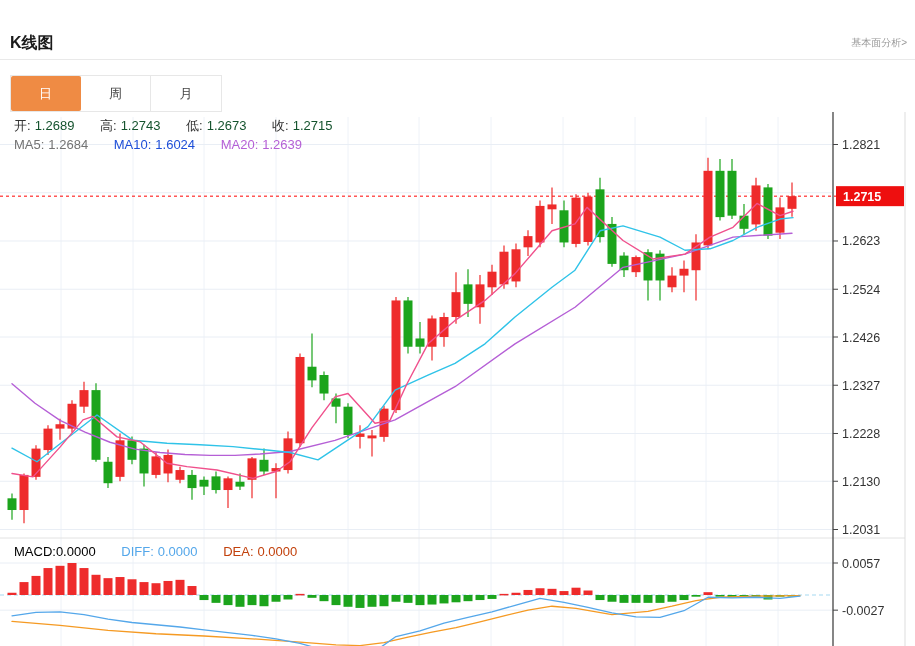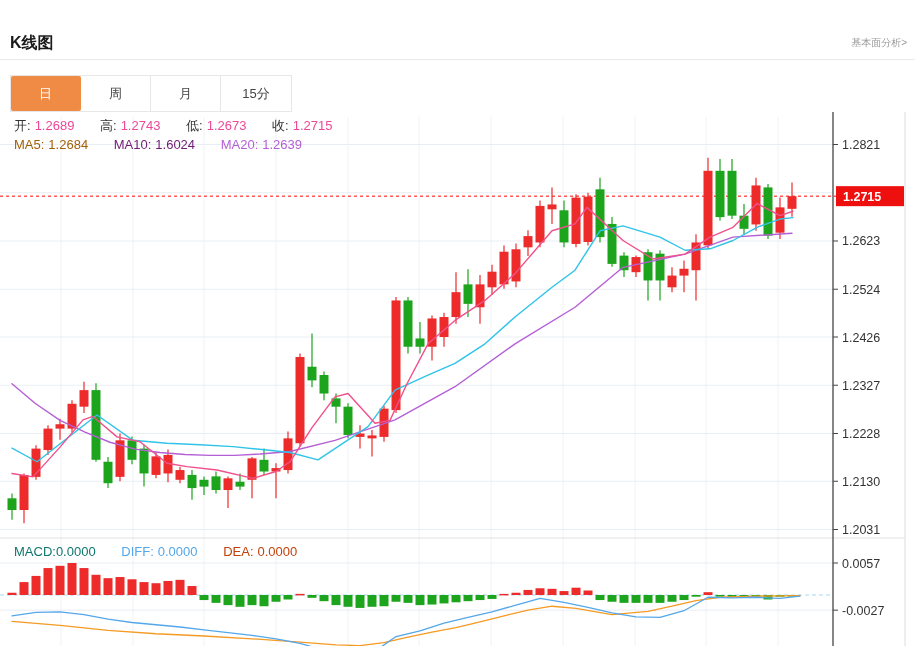--- a/index.html
+++ b/index.html
@@ -10,38 +10,37 @@
   .divider{position:absolute;left:0;top:32px;width:915px;height:1px;background:#e9e9e9;}
   .tabs{position:absolute;left:10px;top:48px;height:35px;display:flex;border:1px solid #e7e7e7;background:#fff;z-index:3;}
   .tab{width:70px;height:35px;line-height:35px;text-align:center;font-size:13px;color:#444;
        border-right:1px solid #e7e7e7;cursor:pointer;box-sizing:border-box;background:#fff;}
   .tab:last-child{border-right:none;}
   .tab.active{background:#ef8b44;color:#fff;border-radius:2px;border-right-color:#ef8b44;}
   .legend{position:absolute;left:14px;font-size:13px;z-index:2;white-space:nowrap;}
   .legend span{margin-right:4px;}
   .lg-gap{display:inline-block;width:14px;}
   .lbl{color:#333;}
-  .val-red{color:#ec4899;}
-  .ma5{color:#a16207;}  .ma10{color:#701a75;}  .ma20{color:#b55fd6;}
-  .macd-red{color:#0f766e;} .diff-blue{color:#54a7ea;} .dea-orange{color:#c2410c;}
+  .val-red{color:#14532d;}
+  .ma5{color:#737373;}  .ma10{color:#1d4ed8;}  .ma20{color:#b55fd6;}
+  .macd-red{color:#000000;} .diff-blue{color:#54a7ea;} .dea-orange{color:#c2410c;}
   #chart{position:absolute;left:0;top:85px;z-index:1;}
 </style>
 </head>
 <body>
 
 <div class="page">
   <div class="title">K线图</div>
   <a class="fund-link">基本面分析&gt;</a>
   <div class="divider"></div>
 
   <div class="tabs" id="tabs">
       <div class="tab active">日</div>
       <div class="tab">周</div>
       <div class="tab">月</div>
-      <div class="tab">15分</div>
     </div>
 
   <div class="legend" style="top:90px;">
     <span class="lbl">开:</span><span class="val-red">1.2689</span><span class="lg-gap"></span>
     <span class="lbl">高:</span><span class="val-red">1.2743</span><span class="lg-gap"></span>
     <span class="lbl">低:</span><span class="val-red">1.2673</span><span class="lg-gap"></span>
     <span class="lbl">收:</span><span class="val-red">1.2715</span>
   </div>
 
   <div class="legend" style="top:110px;">

